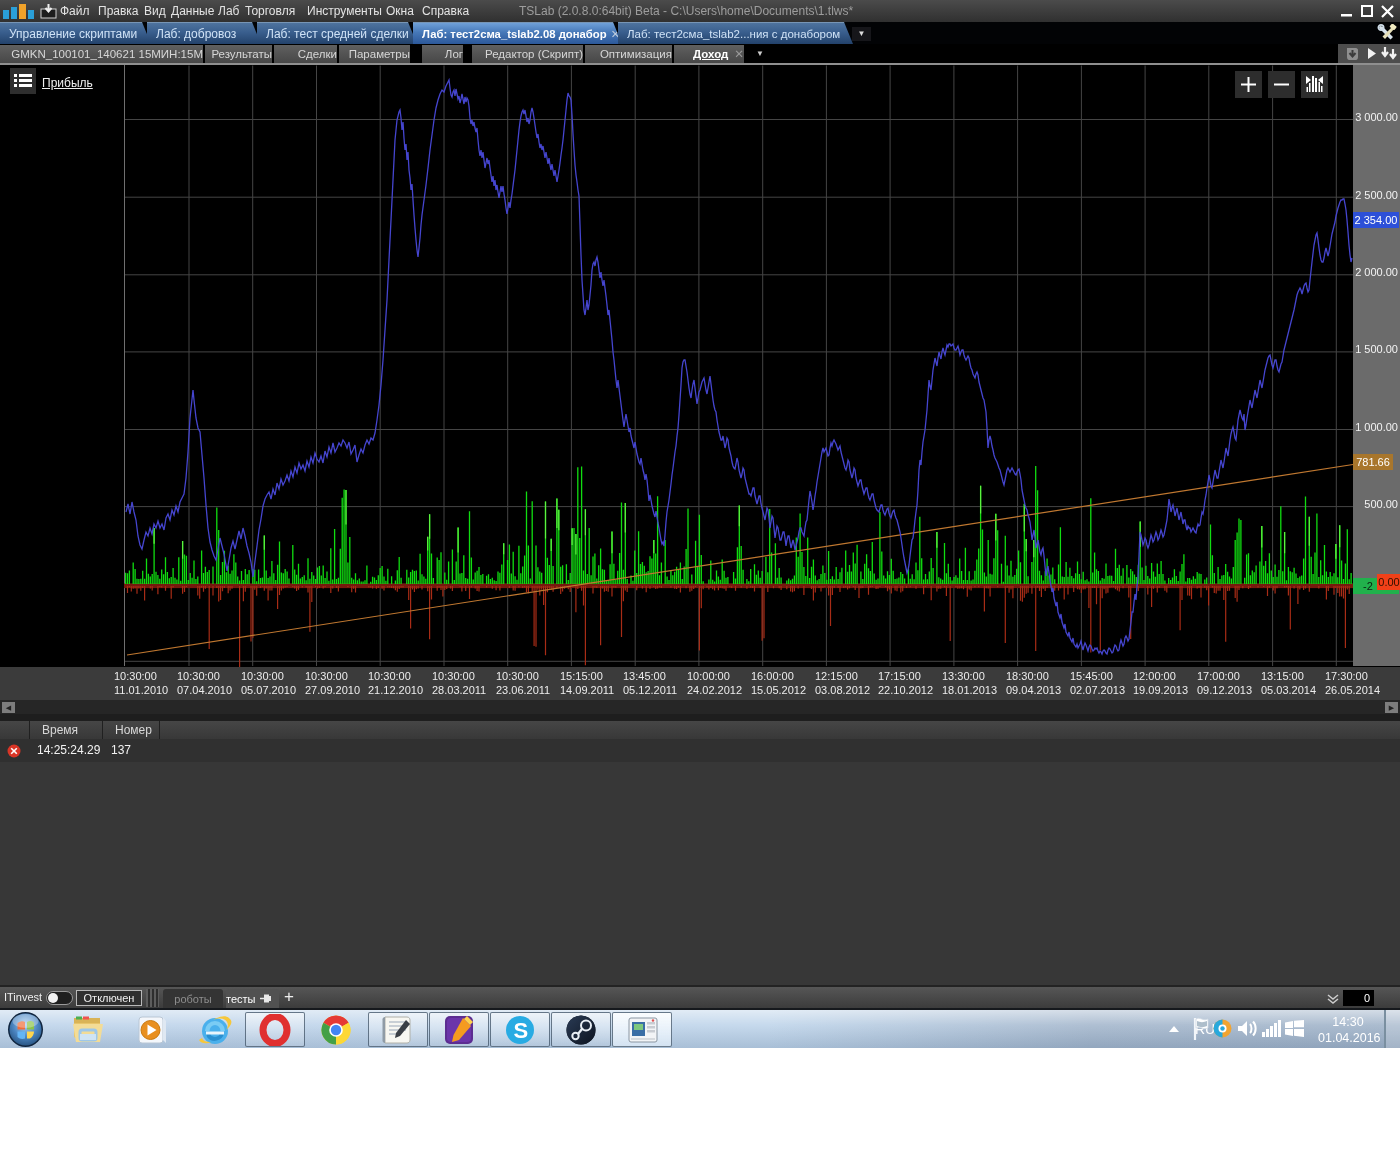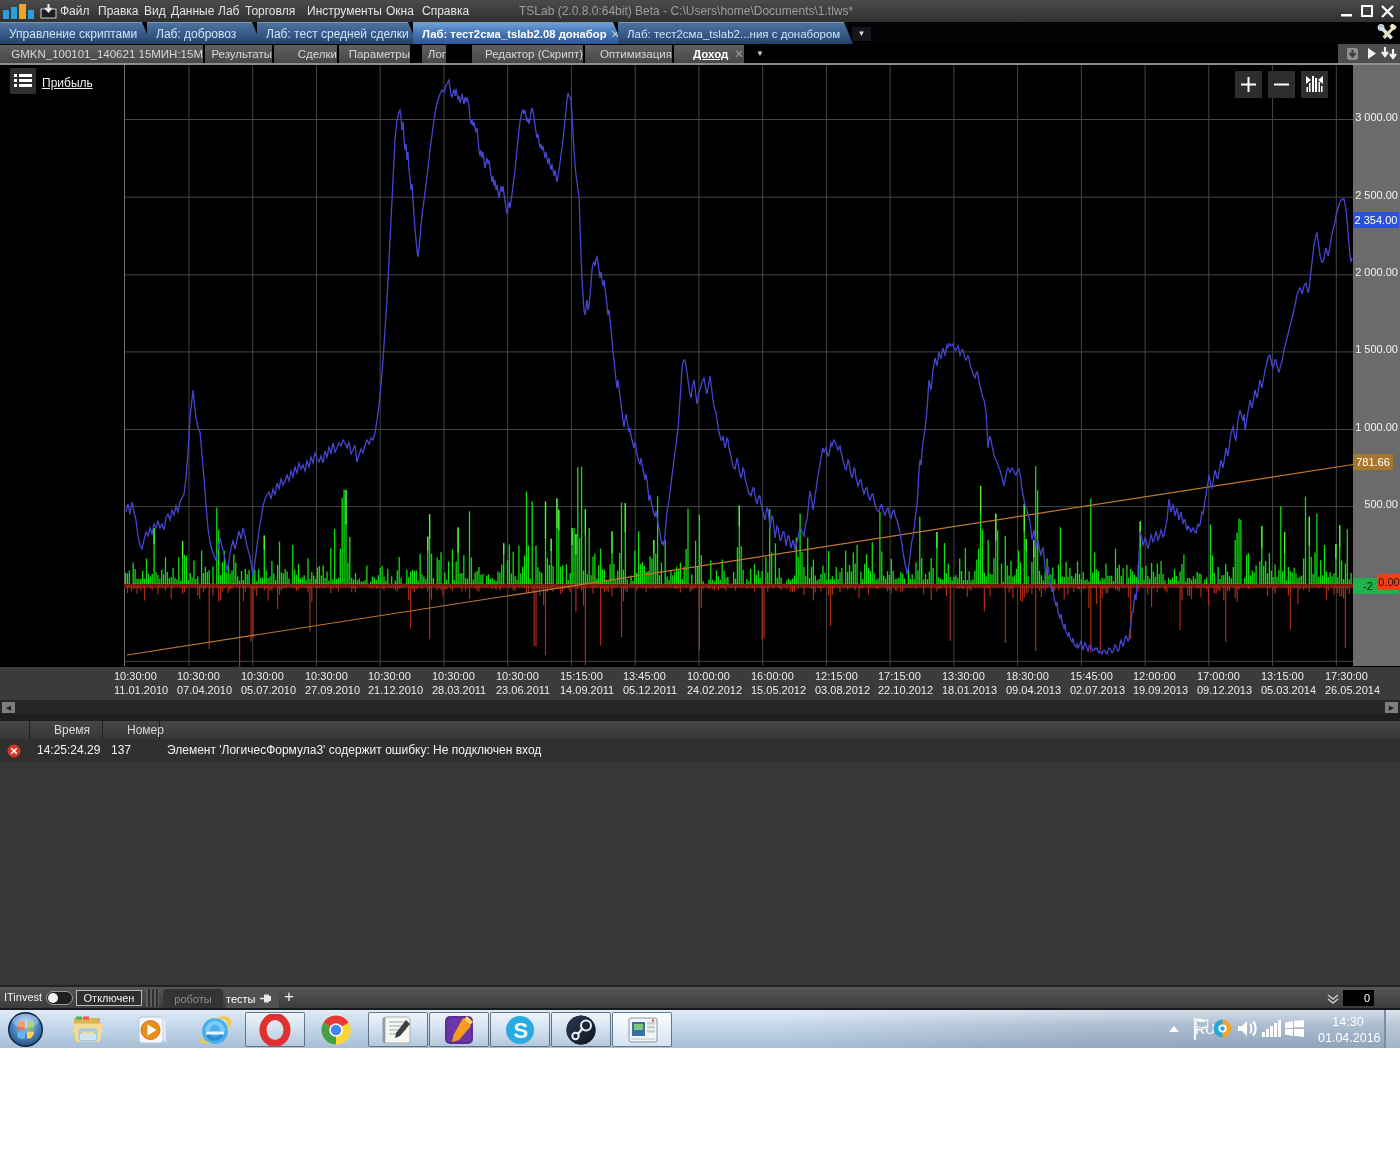--- a/index.html
+++ b/index.html
@@ -20,21 +20,21 @@
 .mark{position:absolute;left:0;height:16px;font-size:11px;line-height:16px;text-align:center}
 #menubtn{position:absolute;left:10px;top:5px;width:26px;height:26px;background:#2e2e2e;text-align:center;padding-top:5px}
 #profit{position:absolute;left:42px;top:13px;color:#f0f0f0;font-size:12px;text-decoration:underline}
 .zb{position:absolute;top:8px;width:27px;height:27px;background:#2d2d2d}
 #xaxis{position:absolute;left:0;top:667px;width:1400px;height:33px;background:#3b3b3b;color:#ececec;font-size:11px}
 .xl{position:absolute;top:3px;width:66px;text-align:left;line-height:13.5px}
 #scrollbar{position:absolute;left:0;top:700px;width:1400px;height:14px;background:#262626}
 .sbtn{position:absolute;top:2px;width:13px;height:11px;background:#7d7d7d;color:#222;font-size:7px;text-align:center;line-height:11px}
 #sep1{position:absolute;left:0;top:714px;width:1400px;height:7px;background:#1e1e1e}
 #loghead{position:absolute;left:0;top:721px;width:1400px;height:18px;background:linear-gradient(#464646,#383838);color:#d8d8d8;font-size:12px;line-height:18px}
-.lhc{position:absolute;top:0;height:18px;border-right:1px solid #202020;padding-left:23px}
+.lhc{position:absolute;top:0;height:18px;border-right:1px solid #202020;padding-left:11px}
 #logrow{position:absolute;left:0;top:739px;width:1400px;height:23px;background:#303030;color:#f2f2f2;font-size:12px;line-height:23px}
 #logbody{position:absolute;left:0;top:762px;width:1400px;height:223px;background:#373737}
 #statusbar{position:absolute;left:0;top:985px;width:1400px;height:23px;background:linear-gradient(#565656,#3c3c3c);border-top:2px solid #232323;color:#eee;font-size:11px}
 #taskbar{position:absolute;left:0;top:1008px;width:1400px;height:40px;border-top:2px solid #16191d;background:linear-gradient(90deg,#bdd3ea 0%,#bed4ea 55%,#a3b6cc 78%,#9fb2c8 100%)}
 #taskbar .glass{position:absolute;left:0;top:0;width:1400px;height:38px;background:linear-gradient(rgba(255,255,255,.55),rgba(255,255,255,.12) 40%,rgba(70,95,125,.18) 100%)}
 .slot{position:absolute;top:2px;width:60px;height:35px;border:1px solid rgba(60,80,100,.75);border-radius:2px;background:linear-gradient(rgba(255,255,255,.5),rgba(255,255,255,.1))}
 .slot.press{background:linear-gradient(rgba(252,254,255,.92),rgba(225,238,250,.75))}
 .tico{position:absolute;top:4px}
 #whitebottom{position:absolute;left:0;top:1048px;width:1400px;height:118px;background:#fff}
 </style></head><body>
@@ -84,21 +84,21 @@
 <rect x="13" y="0.5" width="6" height="4.5" rx="1" transform="rotate(40 16 3)" fill="#efe9c0"></rect>
 <circle cx="4" cy="3.5" r="2.6" fill="none" stroke="#cfdde8" stroke-width="1.8"></circle>
 </svg>
 </div>
 
 <div id="tabs2">
     <div class="t2" style="left:0px;width:203px">GMKN_100101_140621 15МИН:15М</div>
     <div class="t2" style="left:205px;width:67px">Результаты</div>
     <div class="t2" style="left:274px;width:63px">Сделки</div>
     <div class="t2" style="left:339px;width:71px">Параметры</div>
-    <div class="t2" style="left:422px;width:24px">Лог</div>
+    <div class="t2" style="left:422px;width:41px">Лог</div>
     <div class="t2" style="left:472px;width:111px">Редактор (Скрипт)</div>
     <div class="t2" style="left:585px;width:87px">Оптимизация</div>
     <div class="t2" style="left:674px;width:70px;color:#fff"><span style="text-decoration:underline;font-weight:bold">Доход</span><span style="color:#9a9a9a;margin-left:6px">✕</span></div>
     <span style="position:absolute;left:756px;top:5px;color:#ccc;font-size:8px">▼</span>
 <div id="t2right">
 <svg style="position:absolute;left:7px;top:2px" width="15" height="15">
         <path d="M2 2h9c1 0 2 1 2 2v7c0 2-1 3-2 3H4c-1 0-2-1-2-3z" fill="#8f8f8f"></path>
         <path d="M7.5 4v5M4.5 7l3 3.5 3-3.5" stroke="#3c3c3c" stroke-width="2" fill="none"></path>
       </svg>
 <svg style="position:absolute;left:28px;top:3px" width="12" height="13">
@@ -288,21 +288,20 @@
 <div class="lhc" style="left:31px;width:72px">Время</div>
 <div class="lhc" style="left:104px;width:56px">Номер</div>
 </div>
 <div id="logrow">
 <svg style="position:absolute;left:7px;top:5px" width="14" height="14">
       <circle cx="7" cy="7" r="6.5" fill="#d93526"></circle>
       <path d="M4.2 4.2l5.6 5.6M9.8 4.2l-5.6 5.6" stroke="#fff" stroke-width="1.6"></path>
     </svg>
 <span style="position:absolute;left:37px">14:25:24.29</span>
 <span style="position:absolute;left:111px">137</span>
-<span style="position:absolute;left:167px">Элемент 'ЛогичесФормула3' содержит ошибку: Не подключен вход</span>
 </div>
 <div id="logbody"></div>
 
 <div id="statusbar">
 <span style="position:absolute;left:4px;top:4px">ITinvest</span>
 <div style="position:absolute;left:46px;top:4px;width:27px;height:14px;border:1px solid #9a9a9a;border-radius:8px;background:#1f1f1f">
 <div style="position:absolute;left:1px;top:1px;width:10px;height:10px;border-radius:50%;background:#f2f2f2"></div>
     </div>
 <div style="position:absolute;left:76px;top:3px;width:66px;height:16px;border:1px solid #b8b8b8;background:#2f2f2f;text-align:center;line-height:15px;color:#f0f0f0">Отключен</div>
 <div style="position:absolute;left:146px;top:2px;width:13px;height:18px;background:repeating-linear-gradient(90deg,#5d5d5d 0 2px,#2e2e2e 2px 4px)"></div>

